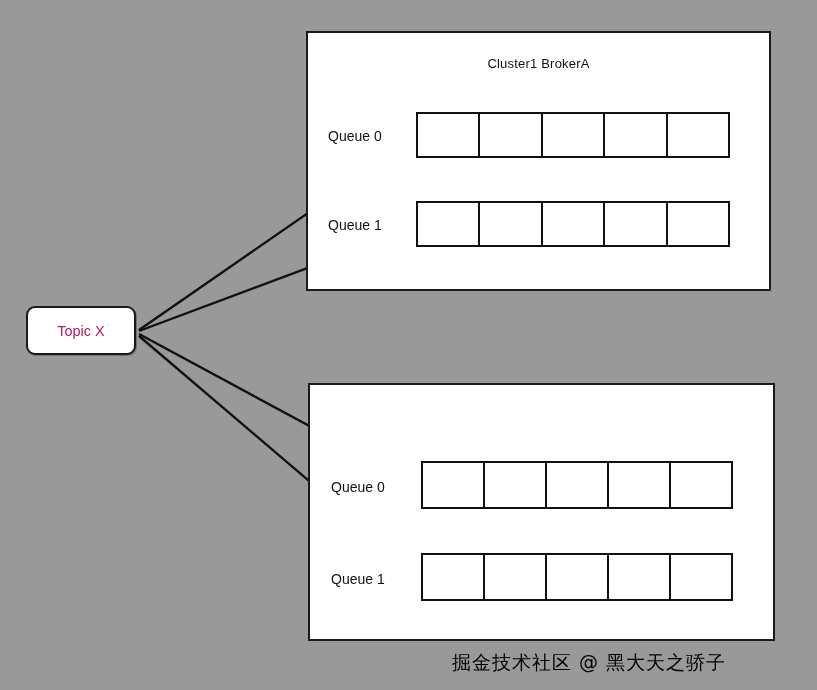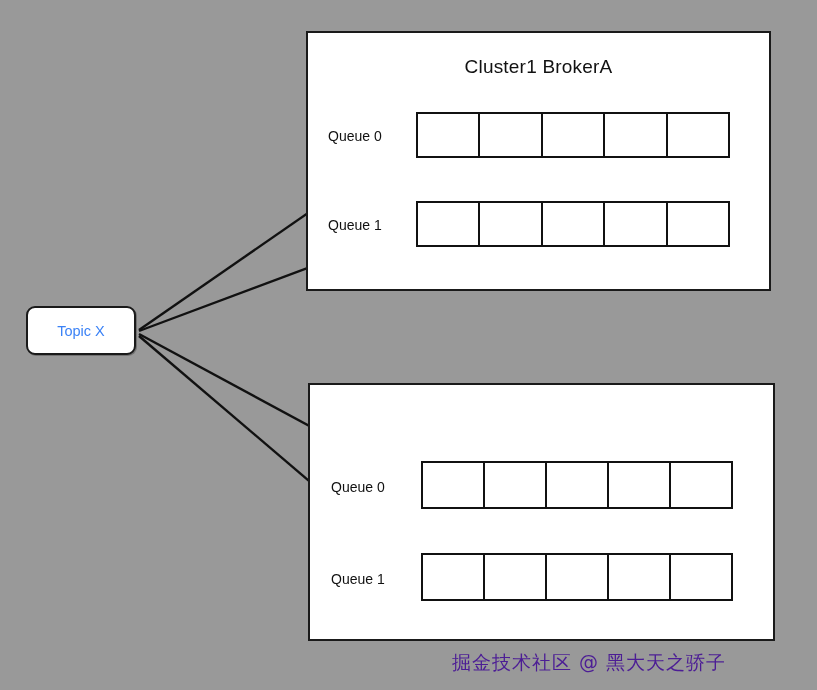--- a/index.html
+++ b/index.html
@@ -29,21 +29,21 @@
     position: absolute;
     background: #ffffff;
     border: 2px solid #1a1a1a;
     box-sizing: border-box;
   }
   .broker-title {
     position: absolute;
     left: 0;
     right: 0;
     text-align: center;
-    font-size: 19px;
+    font-size: 13px;
     color: #111111;
     letter-spacing: 0.2px;
     white-space: nowrap;
   }
   .queue-row {
     position: absolute;
     display: flex;
     box-sizing: border-box;
     border: 2.5px solid #111111;
     background: #ffffff;
@@ -67,21 +67,21 @@
   .topic-box {
     position: absolute;
     background: #ffffff;
     border: 2px solid #1a1a1a;
     border-radius: 9px;
     box-sizing: border-box;
     display: flex;
     align-items: center;
     justify-content: center;
     font-size: 14.5px;
-    color: #3b82f6;
+    color: #be185d;
     box-shadow: 1px 1px 0 rgba(0,0,0,0.25);
   }
   .watermark {
     position: absolute;
     font-size: 19px;
     color: #c9c9c9;
     white-space: nowrap;
     letter-spacing: 1px;
     font-family: "DejaVu Sans", sans-serif;
   }
@@ -141,15 +141,15 @@
       <div class="queue-cell"></div>
       <div class="queue-cell"></div>
       <div class="queue-cell"></div>
       <div class="queue-cell"></div>
       <div class="queue-cell"></div>
     </div>
   <div class="queue-label" id="qlab-B1" style="left: 331px; top: 571px;">Queue 1</div>
 
   <div class="topic-box" id="topic-box" style="left: 26px; top: 306px; width: 110px; height: 49px;">Topic X</div>
 
-  <div class="watermark" id="watermark" style="left: 452px; top: 650px; color: #4c1d95;">掘金技术社区 @ 黑大天之骄子</div>
+  <div class="watermark" id="watermark" style="left: 452px; top: 650px; color: #000000;">掘金技术社区 @ 黑大天之骄子</div>
 
 </div>
 
 </body></html>

